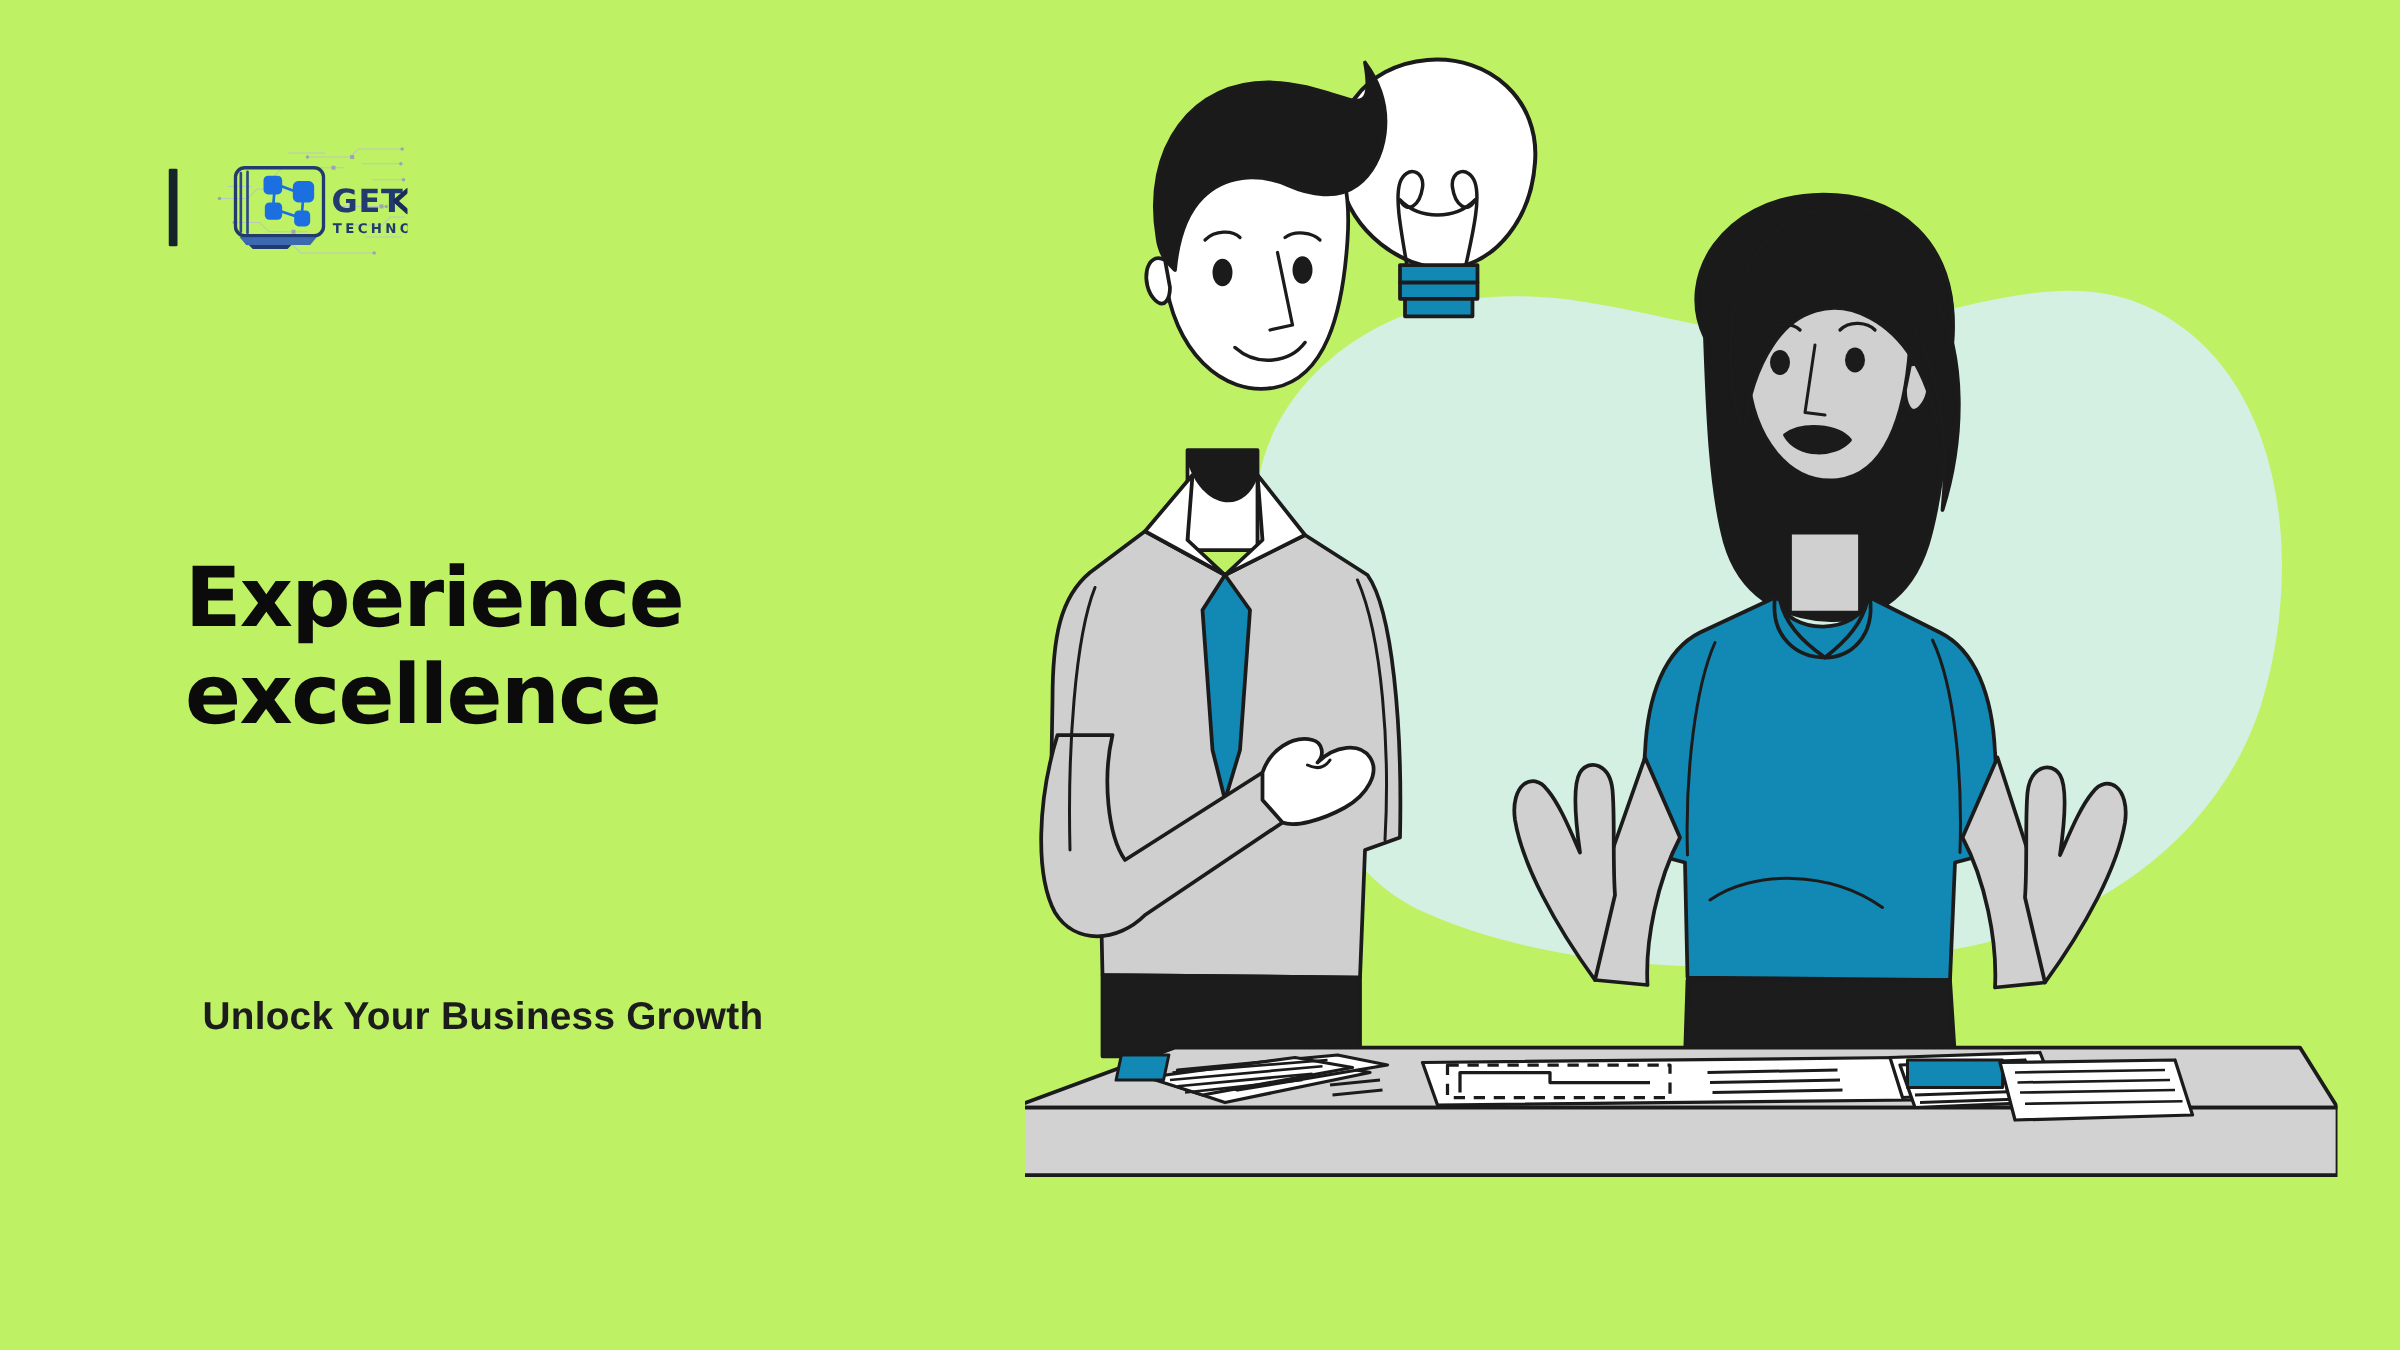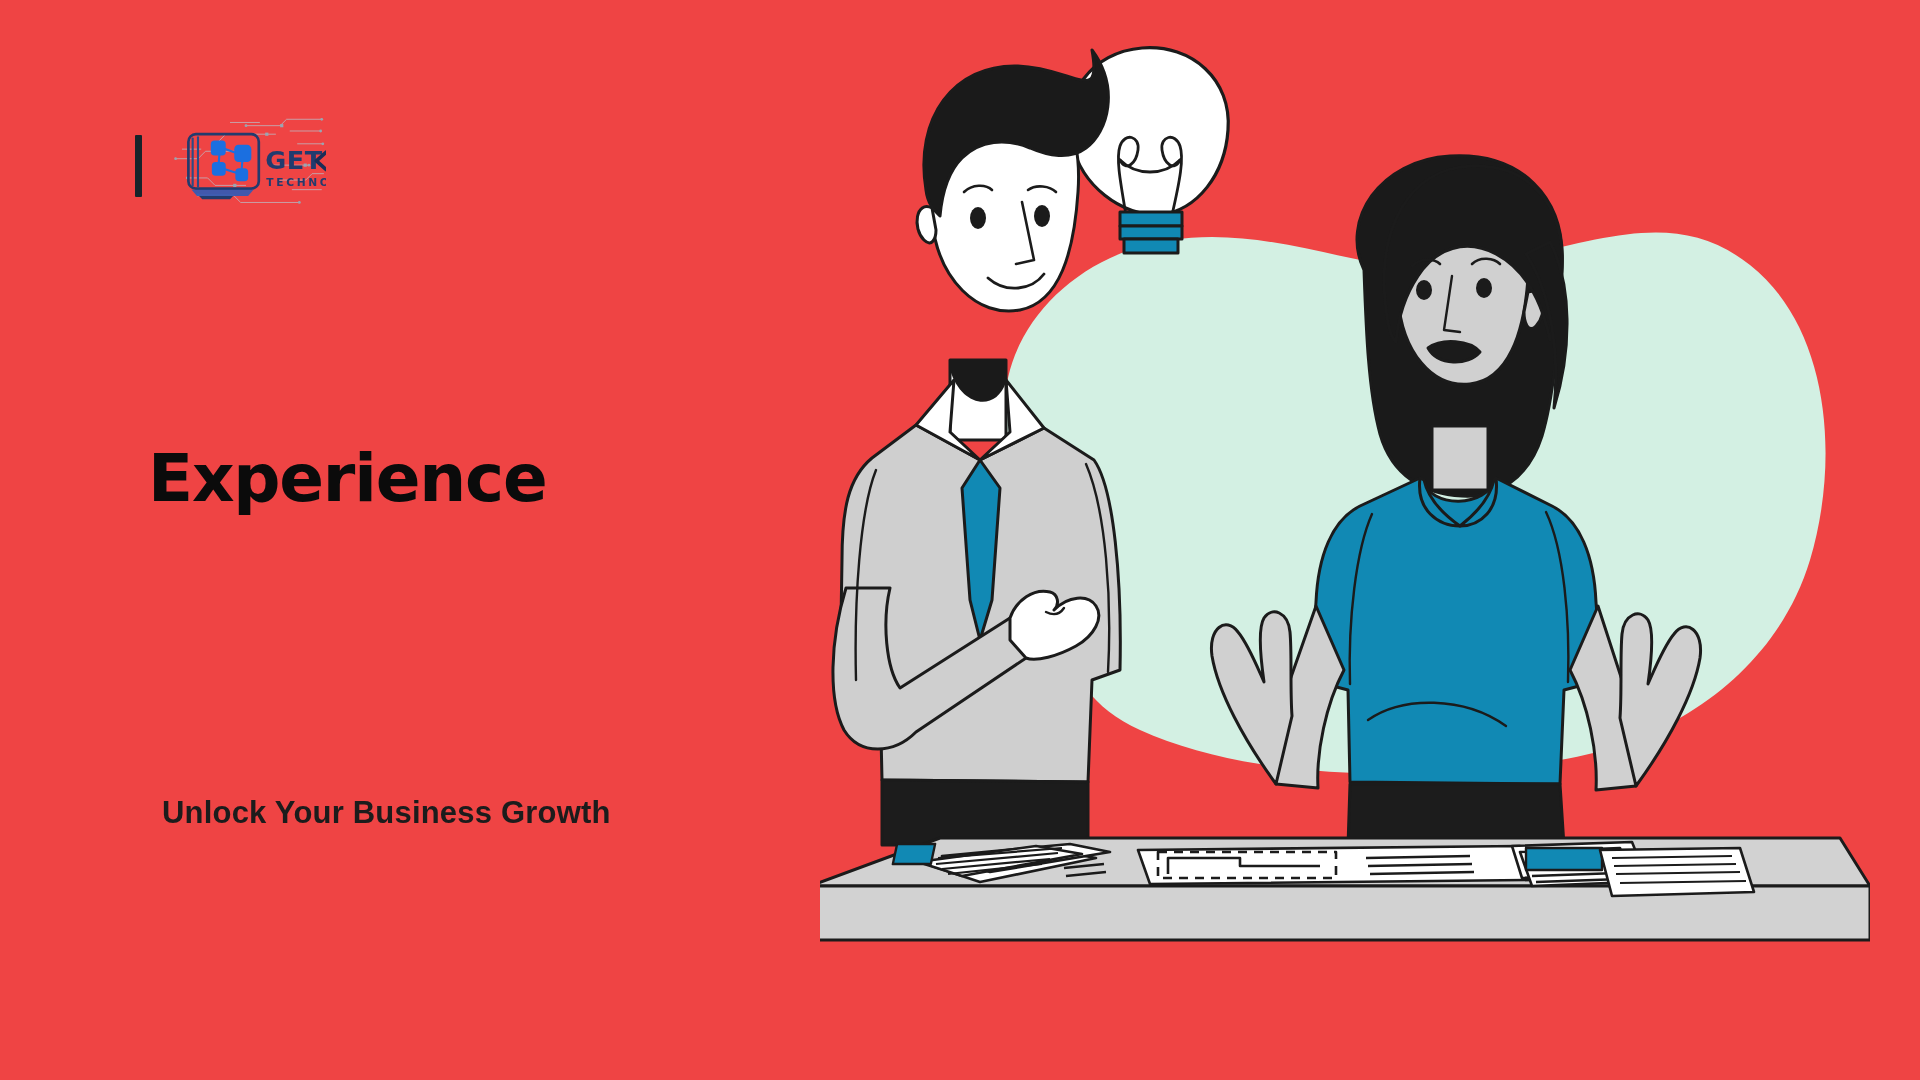--- a/index.html
+++ b/index.html
@@ -8,21 +8,21 @@
     height: 1080px;
     overflow: hidden;
     background: #ffffff;
     font-family: "Liberation Sans", sans-serif;
   }
 
   #slide {
     position: relative;
     width: 1920px;
     height: 1080px;
-    background: #ef4444;
+    background: #bef264;
   }
 
   
   .logo-block {
     position: absolute;
     left: 135px;
     top: 128px;
     display: flex;
     align-items: center;
     height: 76px;
@@ -157,20 +157,21 @@
 
         <g fill="#223b6e" font-family="'DejaVu Sans', sans-serif" font-weight="700">
           <text x="188" y="144" font-size="20" letter-spacing="5">TECHNO</text>
         </g>
       </svg>
     </div>
   </div>
 
   <div class="headline">
     <span>Experience</span>
+    <span>excellence</span>
   </div>
 
   <div class="subhead">Unlock Your Business Growth</div>
 
   <div class="illustration">
     <svg viewBox="0 0 1050 1000" xmlns="http://www.w3.org/2000/svg">
 
       <path d="M200 430
                C150 330 230 218 350 200
                C470 182 560 250 680 222

